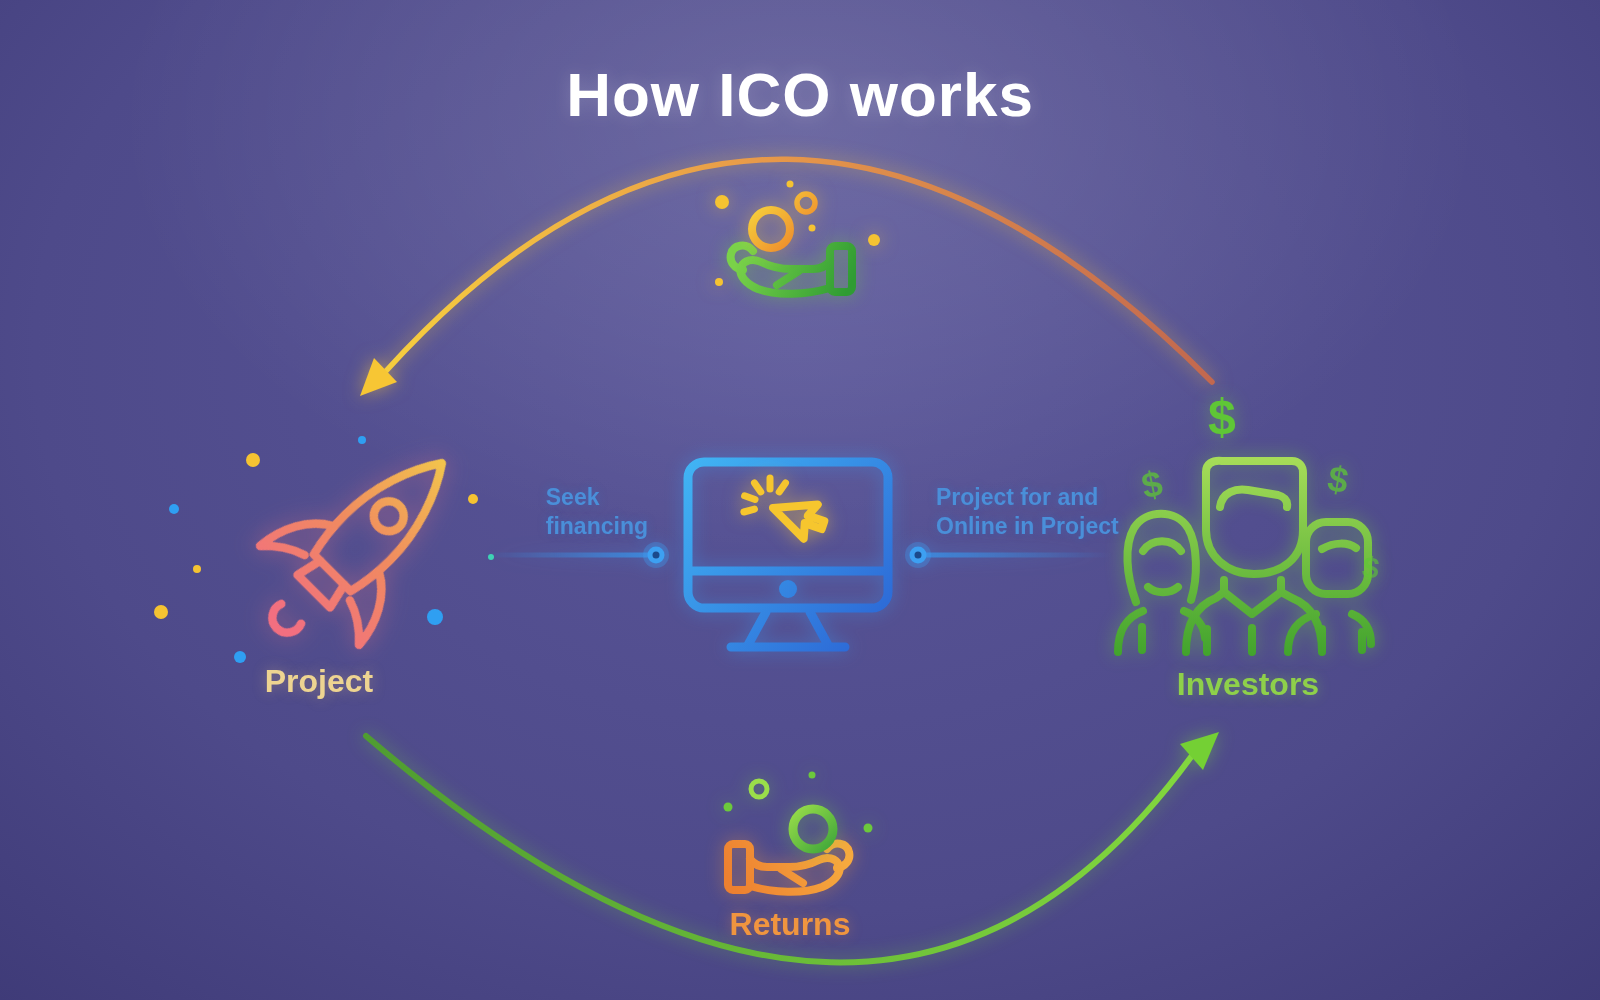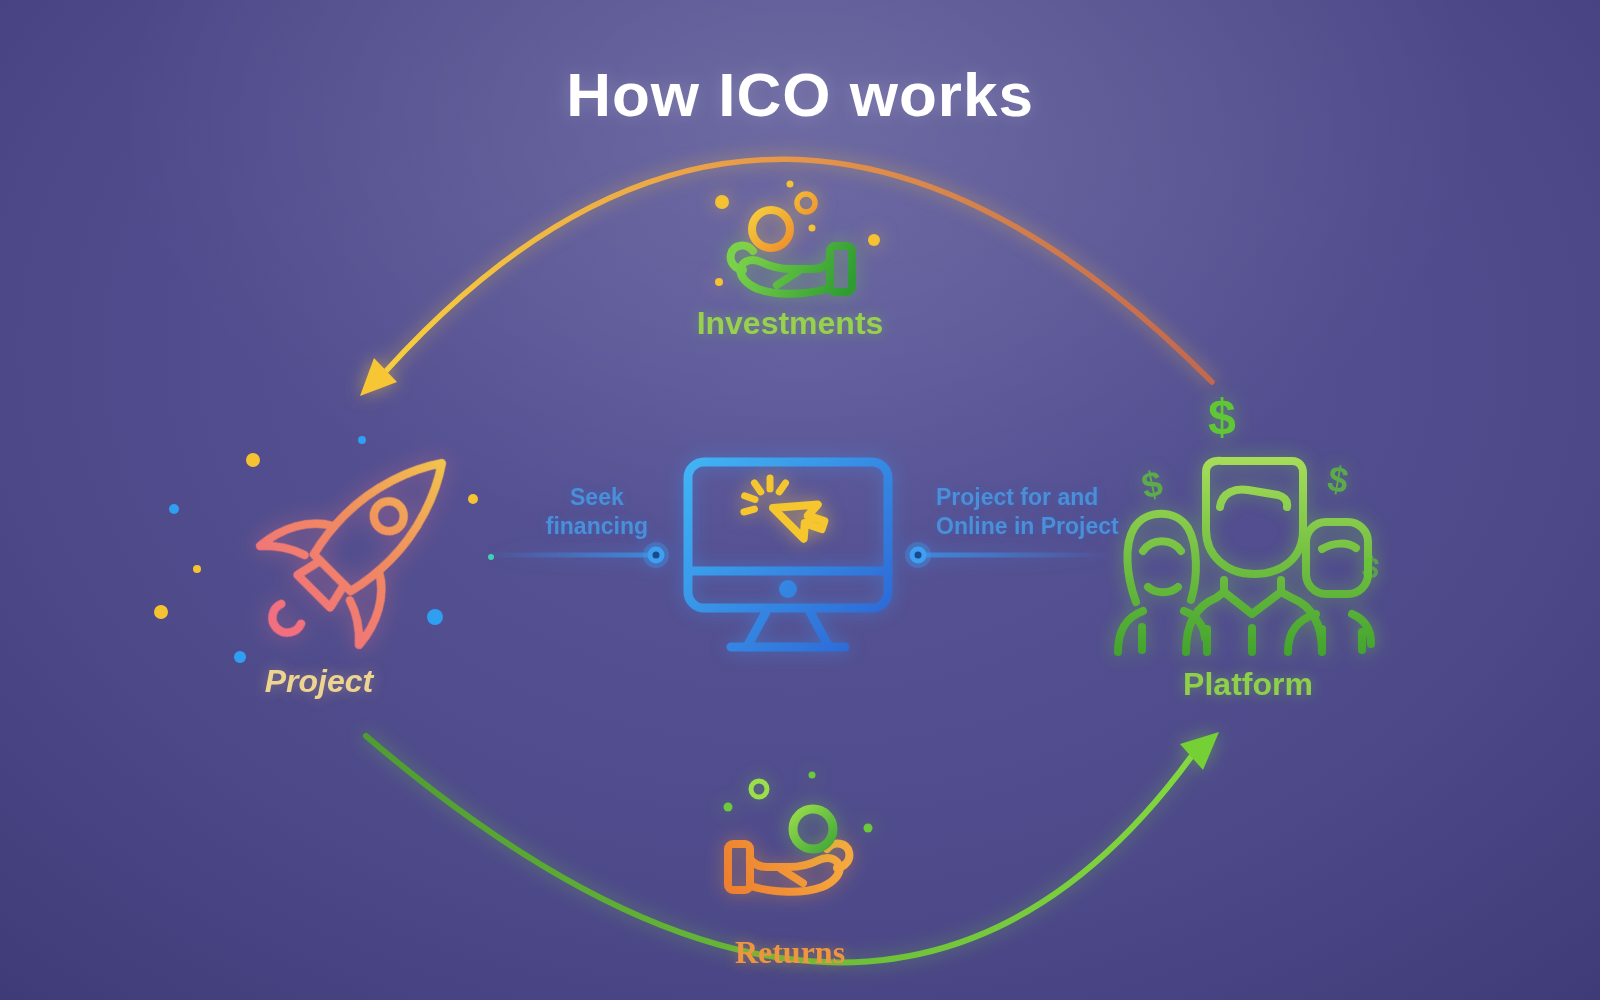--- a/index.html
+++ b/index.html
@@ -15,30 +15,30 @@
     font-size:62px;font-weight:bold;color:#ffffff;letter-spacing:1px;
     text-shadow:0 0 18px rgba(255,255,255,0.18);
     margin-top:15px;
   }
   svg.diagram{position:absolute;left:0;top:0;}
   .lbl{
     position:absolute;transform:translate(-50%,-50%);
     font-weight:bold;font-size:32px;white-space:nowrap;
   }
   .lbl-investments{left:790px;top:323px;color:#97d14d;text-shadow:0 0 14px rgba(130,210,70,.45);}
-  .lbl-project{left:319px;top:681px;color:#eed491;text-shadow:0 0 14px rgba(240,200,120,.35);font-style:italic;}
+  .lbl-project{left:319px;top:681px;color:#eed491;text-shadow:0 0 14px rgba(240,200,120,.35);}
   .lbl-platform{left:786px;top:685px;color:#41a0ea;text-shadow:0 0 14px rgba(60,150,240,.45);}
   .lbl-investors{left:1248px;top:684px;color:#8ed04a;text-shadow:0 0 14px rgba(130,210,70,.45);}
-  .lbl-returns{left:790px;top:952px;color:#f0953f;text-shadow:0 0 14px rgba(240,150,60,.4);font-family:Liberation Serif, serif;}
+  .lbl-returns{left:790px;top:924px;color:#f0953f;text-shadow:0 0 14px rgba(240,150,60,.4);}
   .conn-text{
     position:absolute;font-size:23px;font-weight:bold;color:#4a8fd9;
     line-height:29px;white-space:nowrap;text-shadow:0 0 10px rgba(50,120,210,.35);
   }
   .conn-text span{display:block;}
-  .conn-seek{left:648px;top:512px;transform:translate(-100%,-50%);text-align:center;}
+  .conn-seek{left:648px;top:512px;transform:translate(-100%,-50%);text-align:left;}
   .conn-search{left:936px;top:512px;transform:translate(0,-50%);text-align:left;}
   .glow-gold{filter:drop-shadow(0 0 9px rgba(246,198,60,.55));}
   .glow-green{filter:drop-shadow(0 0 9px rgba(120,210,60,.45));}
   .glow-blue{filter:drop-shadow(0 0 9px rgba(60,150,240,.45));}
   .glow-pink{filter:drop-shadow(0 0 11px rgba(242,120,130,.4));}
   .glow-orange{filter:drop-shadow(0 0 9px rgba(240,150,60,.45));}
 </style>
 </head>
 <body>
 
@@ -207,23 +207,22 @@
     </g>
 
     <g class="glow-green" font-family="Liberation Sans, sans-serif" font-weight="bold" fill="#5fc636" text-anchor="middle">
       <text x="1222" y="434" font-size="50">$</text>
       <text x="1152" y="497" font-size="36" opacity="0.75" transform="rotate(-12 1152 485)">$</text>
       <text x="1338" y="492" font-size="36" opacity="0.75" transform="rotate(10 1338 480)">$</text>
       <text x="1371" y="578" font-size="30" opacity="0.6" transform="rotate(8 1371 566)">$</text>
     </g>
   </svg>
 
-  <div class="lbl lbl-investments">Investments</div>
   <div class="lbl lbl-project">Project</div>
-  <div class="lbl lbl-investors">Platform</div>
+  <div class="lbl lbl-investors">Investors</div>
   <div class="lbl lbl-returns">Returns</div>
 
   <div class="conn-text conn-seek">
     <span>Seek</span>
     <span>financing</span>
   </div>
   <div class="conn-text conn-search">
     <span>Project for and</span>
     <span>Online in Project</span>
   </div>

